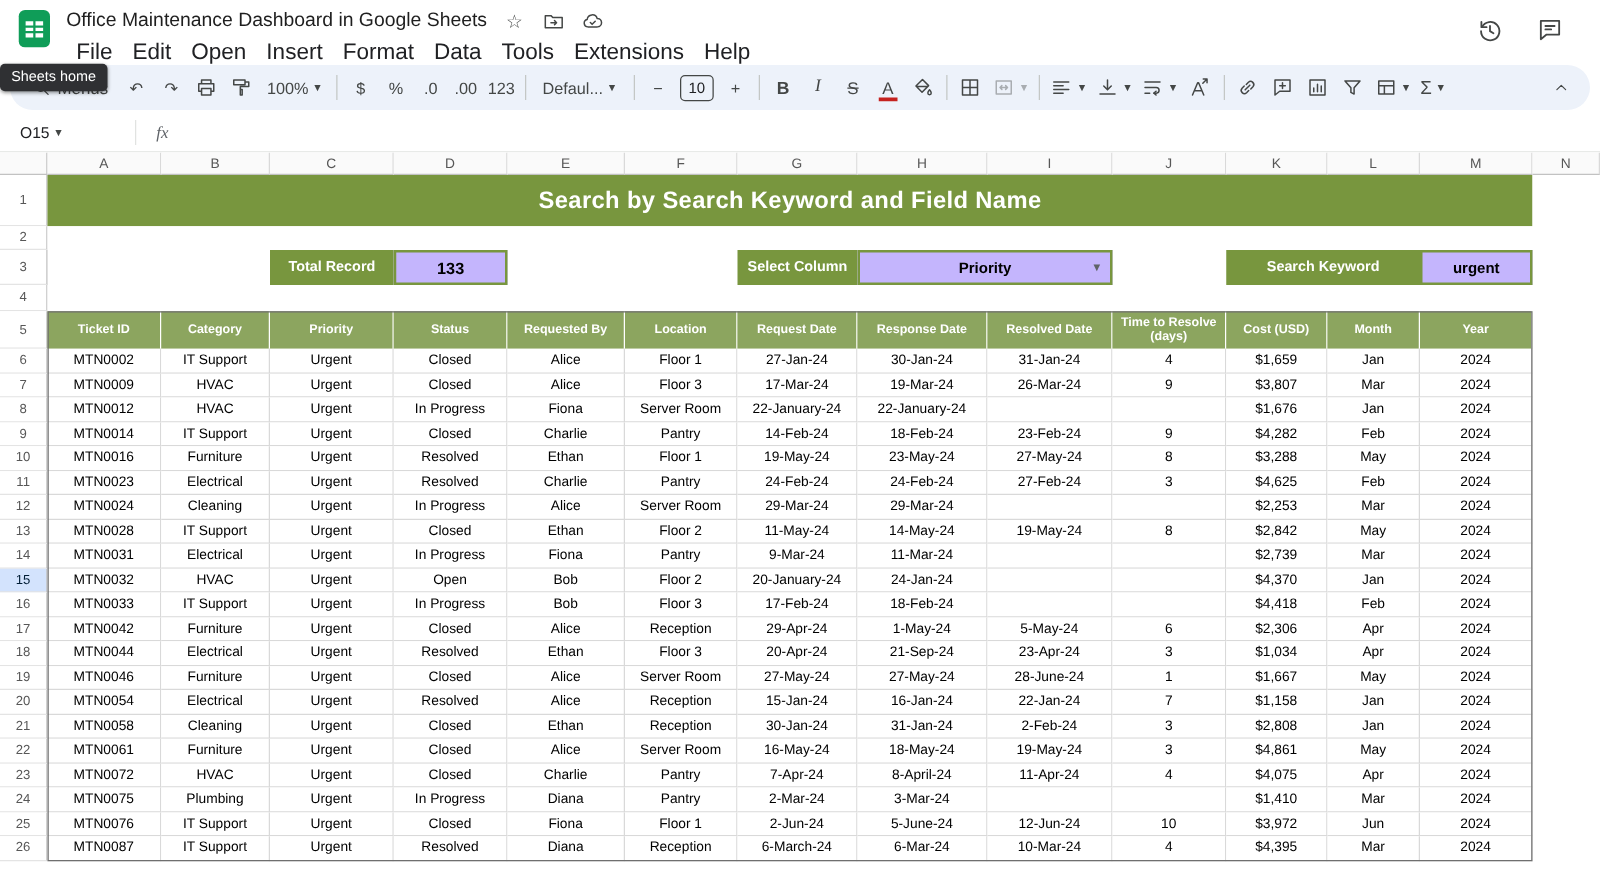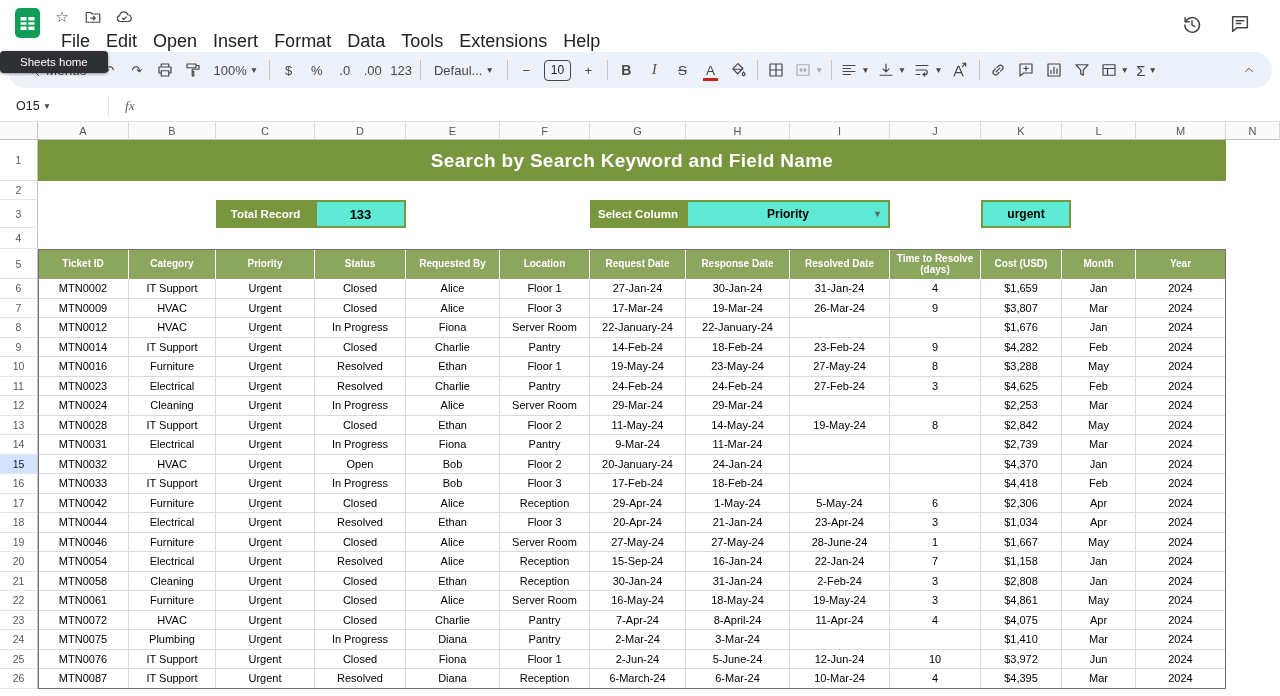--- a/index.html
+++ b/index.html
@@ -13,21 +13,21 @@
   .title-area{margin-left:12px;flex:1;min-width:0}
   .title-row{display:flex;align-items:center;gap:13px;font-size:15.5px;color:#1f1f1f;height:22px}
   .title-row .mini{width:18px;height:18px;display:flex;align-items:center;justify-content:center;color:#444746;font-size:15px}
   .menu-row{display:flex;font-size:18px;color:#202124;margin-top:1px}
   .menu-item{padding:2px 8px;border-radius:10px;cursor:pointer}
   .topbar-right{display:flex;align-items:center;gap:24px;margin:6px 14px 0 auto}
   .topbar-right .tico{width:24px;height:24px;display:flex;align-items:center;justify-content:center}
 
   
   .tooltip{position:absolute;left:0;top:51px;z-index:99;background:#2f3033;color:#fff;
-    font-size:11.5px;padding:5px 20px;border-radius:4px;box-shadow:0 1px 3px rgba(0,0,0,.4)}
+    font-size:11.5px;padding:5px 9px;border-radius:4px;box-shadow:0 1px 3px rgba(0,0,0,.4)}
 
   
   .tbar-outer{padding:2px 8px}
   .toolbar{background:#edf2fa;border-radius:20px;height:36px;display:flex;align-items:center;padding:0 10px;gap:1px}
   .tb-btn{height:27px;min-width:27px;padding:0 3px;display:flex;align-items:center;justify-content:center;
     border-radius:4px;color:#444746;font-size:13px;cursor:pointer;flex:none}
   .tb-btn svg{width:18px;height:18px}
   .tb-sep{width:1px;height:20px;background:#c4c7c5;margin:0 4px;flex:none}
   .ddown{font-size:8.5px;color:#444746;margin-left:3px}
   .menus-btn{display:flex;align-items:center;gap:5px;font-size:13.5px;color:#444746;padding:0 8px;height:27px;border-radius:14px}
@@ -64,21 +64,21 @@
   .c0{width:91px}.c1{width:87px}.c2{width:99px}.c3{width:91px}.c4{width:94px}.c5{width:90px}.c6{width:96px}
   .c7{width:104px}.c8{width:100px}.c9{width:91px}.c10{width:81px}.c11{width:74px}.c12{width:90px}.cn{width:54px}
 
   .r1{height:41px}.r2{height:19px}.r3{height:28px}.r4{height:21px}.r5{height:30px}
   .banner{width:1188px;flex:none;background:var(--banner-green,#78963E);color:#fff;font-size:19px;font-weight:700;
     display:flex;align-items:center;justify-content:center;letter-spacing:.3px}
 
   .spA{width:178px;flex:none}.spB{width:184px;flex:none}.spJ{width:91px;flex:none}.spN{width:54px;flex:none}
   .ctrl-label{background:var(--banner-green,#78963E);color:#fff;font-weight:700;font-size:11.5px;
     display:flex;align-items:center;justify-content:center;flex:none}
-  .ctrl-value{background:#5eead4;border:2px solid var(--banner-green,#78963E);font-weight:700;color:#000;
+  .ctrl-value{background:#c4b5fd;border:2px solid var(--banner-green,#78963E);font-weight:700;color:#000;
     display:flex;align-items:center;justify-content:center;flex:none;font-size:13px}
   .w-tr{width:99px}.w-trv{width:91px}.w-sc{width:96px}.w-dd{width:204px;position:relative;font-size:12px}
   .w-sk{width:155px}.w-uv{width:90px;font-size:12px}
   .dd-arrow{position:absolute;right:6px;top:50%;transform:translateY(-50%);font-size:9px;color:#5f6368}
 
   .hcell{background:var(--header-green,#8CA55F);color:#fff;font-weight:700;font-size:10px;text-align:center;
     display:flex;align-items:center;justify-content:center;border-right:1px solid #fff;line-height:1.15;
     padding:0 2px;flex:none}
   .hcell:last-of-type{border-right:none}
 
@@ -98,20 +98,21 @@
 <div class="topbar">
   <div class="logo">
     <svg viewBox="0 0 27 30" style="stroke:none">
       <rect x="1" y="0" width="25" height="30" rx="5" fill="#0F9D58"></rect>
       <rect x="6.5" y="9" width="14" height="13" fill="#fff"></rect>
       <path d="M6.5 13.3h14M6.5 17.6h14M13.5 9v13" stroke="#0F9D58" stroke-width="1.8"></path>
     </svg>
   </div>
   <div class="title-area">
     <div class="title-row">
+      <span>Office Maintenance Dashboard in Google Sheets</span>
       <span class="mini">☆</span>
       <span class="mini">
         <svg viewBox="0 0 24 24">
             <path d="M3 6h6l2 2h10v11H3zM9 13.5h6M15 13.5l-2.2-2.2M15 13.5l-2.2 2.2"></path>
           </svg>
       </span>
       <span class="mini">
         <svg viewBox="0 0 24 24">
             <path d="M7 18a4 4 0 0 1-.7-7.9A5.5 5.5 0 0 1 17 9a4.5 4.5 0 0 1 .3 9H7z"></path>
             <path d="M9.7 13.4l1.9 1.9 3.3-3.3"></path>
@@ -324,20 +325,21 @@
     <div class="spA"></div>
     <div class="ctrl-label w-tr">Total Record</div>
     <div class="ctrl-value w-trv">133</div>
     <div class="spB"></div>
     <div class="ctrl-label w-sc">Select Column</div>
     <div class="ctrl-value w-dd">
       <span>Priority</span>
       <span class="dd-arrow">▼</span>
     </div>
     <div class="spJ"></div>
+    <div class="ctrl-label w-sk">Search Keyword</div>
     <div class="ctrl-value w-uv">urgent</div>
     <div class="spN"></div>
   </div>
 
   <div class="row r4">
     <div class="rowhdr">4</div>
     <div class="filler"></div>
   </div>
 
   <div class="row r5" id="tableHeaderRow">
@@ -565,21 +567,21 @@
       </div>
       <div class="row data-row">
         <div class="rowhdr">18</div>
         <div class="cell c0">MTN0044</div>
         <div class="cell c1">Electrical</div>
         <div class="cell c2">Urgent</div>
         <div class="cell c3">Resolved</div>
         <div class="cell c4">Ethan</div>
         <div class="cell c5">Floor 3</div>
         <div class="cell c6">20-Apr-24</div>
-        <div class="cell c7">21-Jan-24</div>
+        <div class="cell c7">21-Sep-24</div>
         <div class="cell c8">23-Apr-24</div>
         <div class="cell c9">3</div>
         <div class="cell c10">$1,034</div>
         <div class="cell c11">Apr</div>
         <div class="cell c12">2024</div>
         <div class="ncell"></div>
       </div>
       <div class="row data-row">
         <div class="rowhdr">19</div>
         <div class="cell c0">MTN0046</div>
@@ -598,21 +600,21 @@
         <div class="ncell"></div>
       </div>
       <div class="row data-row">
         <div class="rowhdr">20</div>
         <div class="cell c0">MTN0054</div>
         <div class="cell c1">Electrical</div>
         <div class="cell c2">Urgent</div>
         <div class="cell c3">Resolved</div>
         <div class="cell c4">Alice</div>
         <div class="cell c5">Reception</div>
-        <div class="cell c6">15-Sep-24</div>
+        <div class="cell c6">15-Jan-24</div>
         <div class="cell c7">16-Jan-24</div>
         <div class="cell c8">22-Jan-24</div>
         <div class="cell c9">7</div>
         <div class="cell c10">$1,158</div>
         <div class="cell c11">Jan</div>
         <div class="cell c12">2024</div>
         <div class="ncell"></div>
       </div>
       <div class="row data-row">
         <div class="rowhdr">21</div>

